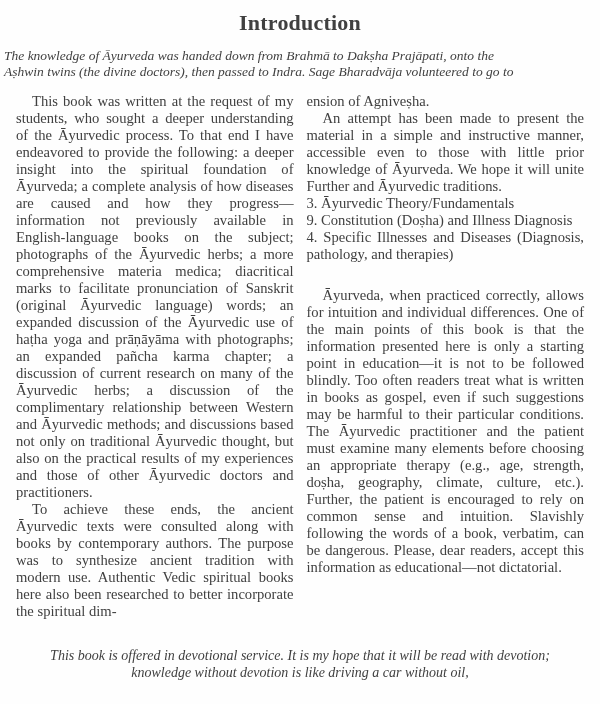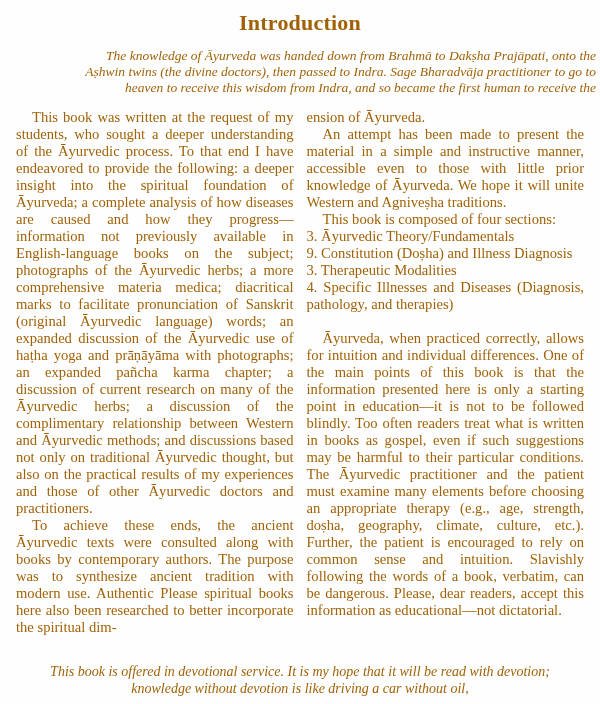--- a/index.html
+++ b/index.html
@@ -7,83 +7,80 @@
     padding: 0;
     background: #ffffff;
   }
   .page {
     position: relative;
     width: 600px;
     height: 704px;
     box-sizing: border-box;
     padding: 6px 16px 0 16px;
     background: #fefefe;
-    color: #a16207;
+    color: #404040;
     font-family: "Liberation Serif", serif;
     overflow: hidden;
   }
   .title {
     margin: 4px 0 12px 0;
     font-size: 22px;
     font-weight: 700;
     text-align: center;
     letter-spacing: 0.2px;
   }
   .epigraph {
     margin: 0 -12px 13px -12px;
     font-style: italic;
     font-size: 13.5px;
     line-height: 16px;
-    text-align: right;
+    text-align: left;
   }
   .epigraph .line { white-space: normal; }
   .columns {
     display: flex;
     gap: 13px;
   }
   .col {
     flex: 1 1 0;
     font-size: 14.6px;
     line-height: 17px;
     text-align: justify;
   }
   .para { margin: 0; }
   .para.indent { text-indent: 16px; }
-  .para.space-before { margin-top: 17px; }
+  .para.space-before { margin-top: 24px; }
   .it { }
   .footer {
     margin-top: 28px;
     font-style: italic;
     font-size: 14px;
     line-height: 16.5px;
     text-align: center;
   }
 </style>
 </head>
 <body>
 
 <div class="page">
   <h1 class="title">Introduction</h1>
   <div class="epigraph">
       <div class="line">The knowledge of Āyurveda was handed down from Brahmā to Dakṣha Prajāpati, onto the</div>
-      <div class="line">Aṣhwin twins (the divine doctors), then passed to Indra.  Sage Bharadvāja practitioner to go to</div>
-      <div class="line">heaven to receive this wisdom from Indra, and so became the first human to receive the</div>
+      <div class="line">Aṣhwin twins (the divine doctors), then passed to Indra.  Sage Bharadvāja volunteered to go to</div>
     </div>
   <div class="columns">
     <div class="col" id="col-left">
         <p class="para indent"><span>This book was written at the request of my students, who sought a deeper understanding of the Āyurvedic process.  To that end I have endeavored to provide the following: a deeper insight into the spiritual foundation of Āyurveda; a complete analysis of how diseases are caused and how they progress—information not previously available in English-language books on the subject; photographs of the Āyurvedic herbs; a more comprehensive materia medica; diacritical marks to facilitate pronunciation of Sanskrit (original Āyurvedic language) words; an expanded discussion of the Āyurvedic use of </span><span class="it">haṭha yoga</span><span> and </span><span class="it">prāṇāyāma</span><span> with photographs; an expanded </span><span class="it">pañcha karma</span><span> chapter; a discussion of current research on many of the Āyurvedic herbs; a discussion of the complimentary relationship between Western and Āyurvedic methods; and discussions based not only on traditional Āyurvedic thought, but also on the practical results of my experiences and those of other Āyurvedic doctors and practitioners.</span></p>
-        <p class="para indent"><span>To achieve these ends, the ancient Āyurvedic texts were consulted along with books by contemporary authors.  The purpose was to synthesize ancient tradition with modern use.  Authentic </span><span class="it">Please</span><span> spiritual books here also been researched to better incorporate the spiritual dim-</span></p>
+        <p class="para indent"><span>To achieve these ends, the ancient Āyurvedic texts were consulted along with books by contemporary authors.  The purpose was to synthesize ancient tradition with modern use.  Authentic </span><span class="it">Vedic</span><span> spiritual books here also been researched to better incorporate the spiritual dim-</span></p>
       </div>
     <div class="col" id="col-right">
-        <p class="para"><span>ension of Āyurveda.</span></p>
-        <p class="para indent"><span>An attempt has been made to present the material in a simple and instructive manner, accessible even to those with little prior knowledge of Āyurveda.  We hope it will unite Western and Agniveṣha traditions.</span></p>
-        <p class="para indent"><span>This book is composed of four sections:</span></p>
+        <p class="para"><span>ension of Agniveṣha.</span></p>
+        <p class="para indent"><span>An attempt has been made to present the material in a simple and instructive manner, accessible even to those with little prior knowledge of Āyurveda.  We hope it will unite Further and Āyurvedic traditions.</span></p>
         <p class="para"><span>3. Āyurvedic Theory/Fundamentals</span></p>
         <p class="para"><span>9. Constitution (</span><span class="it">Doṣha</span><span>) and Illness Diagnosis</span></p>
-        <p class="para"><span>3. Therapeutic Modalities</span></p>
         <p class="para"><span>4. Specific Illnesses and Diseases (Diagnosis, pathology, and therapies)</span></p>
         <p class="para indent space-before"><span>Āyurveda, when practiced correctly, allows for intuition and individual differences.  One of the main points of this book is that the information presented here is only a starting point in education—it is not to be followed blindly.  Too often readers treat what is written in books as gospel, even if such suggestions may be harmful to their particular conditions.  The Āyurvedic practitioner and the patient must examine many elements before choosing an appropriate therapy (e.g., age, strength, </span><span class="it">doṣha</span><span>, geography, climate, culture, etc.).  Further, the patient is encouraged to rely on common sense and intuition.  Slavishly following the words of a book, verbatim, can be dangerous.  Please, dear readers, accept this information as educational—not dictatorial.</span></p>
       </div>
   </div>
   <div class="footer">
       <div class="line">This book is offered in devotional service. It is my hope that it will be read with devotion;</div>
       <div class="line">knowledge without devotion is like driving a car without oil,</div>
     </div>
 </div>
 

